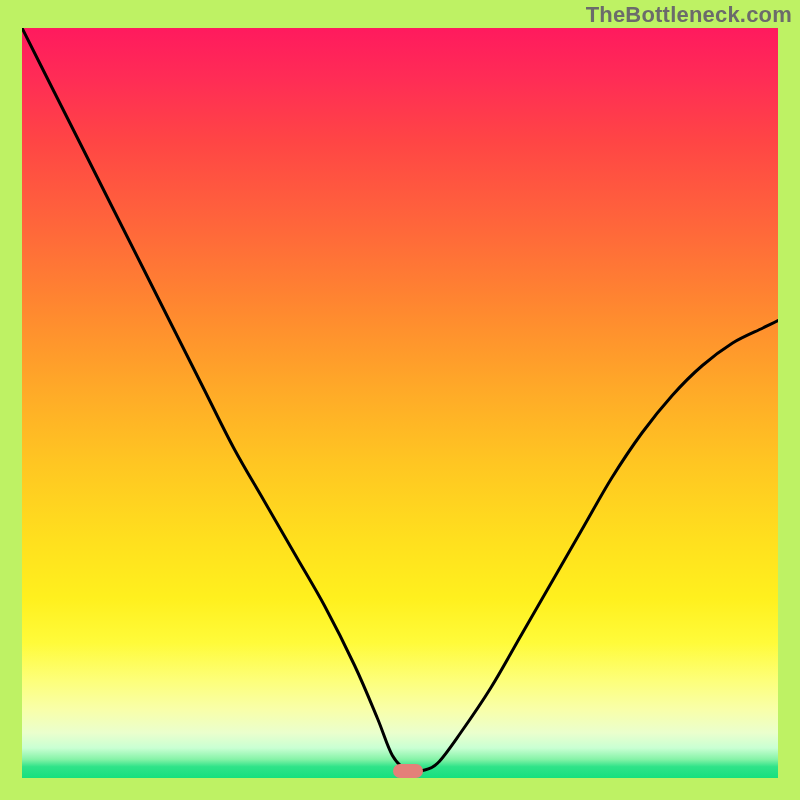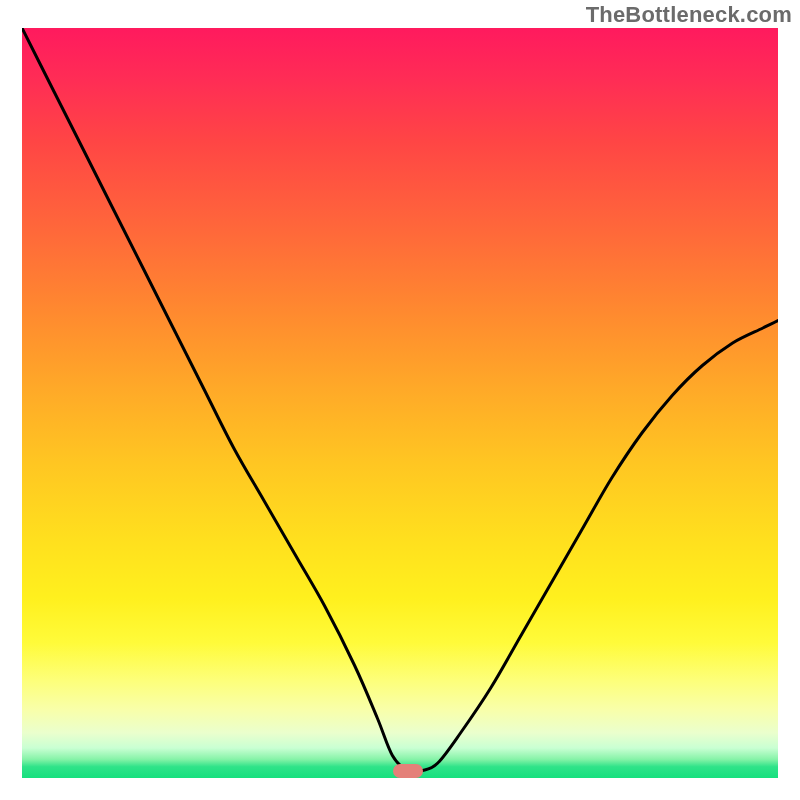--- a/index.html
+++ b/index.html
@@ -7,21 +7,21 @@
     padding: 0;
     width: 800px;
     height: 800px;
     background: #000;
     overflow: hidden;
   }
   .outer {
     position: relative;
     width: 800px;
     height: 800px;
-    background: #ffffff;
+    background: #bef264;
   }
   .watermark {
     position: absolute;
     top: 2px;
     right: 8px;
     font-family: Arial, Helvetica, sans-serif;
     font-size: 22px;
     font-weight: 600;
     color: #6b6b6b;
     letter-spacing: 0.2px;

